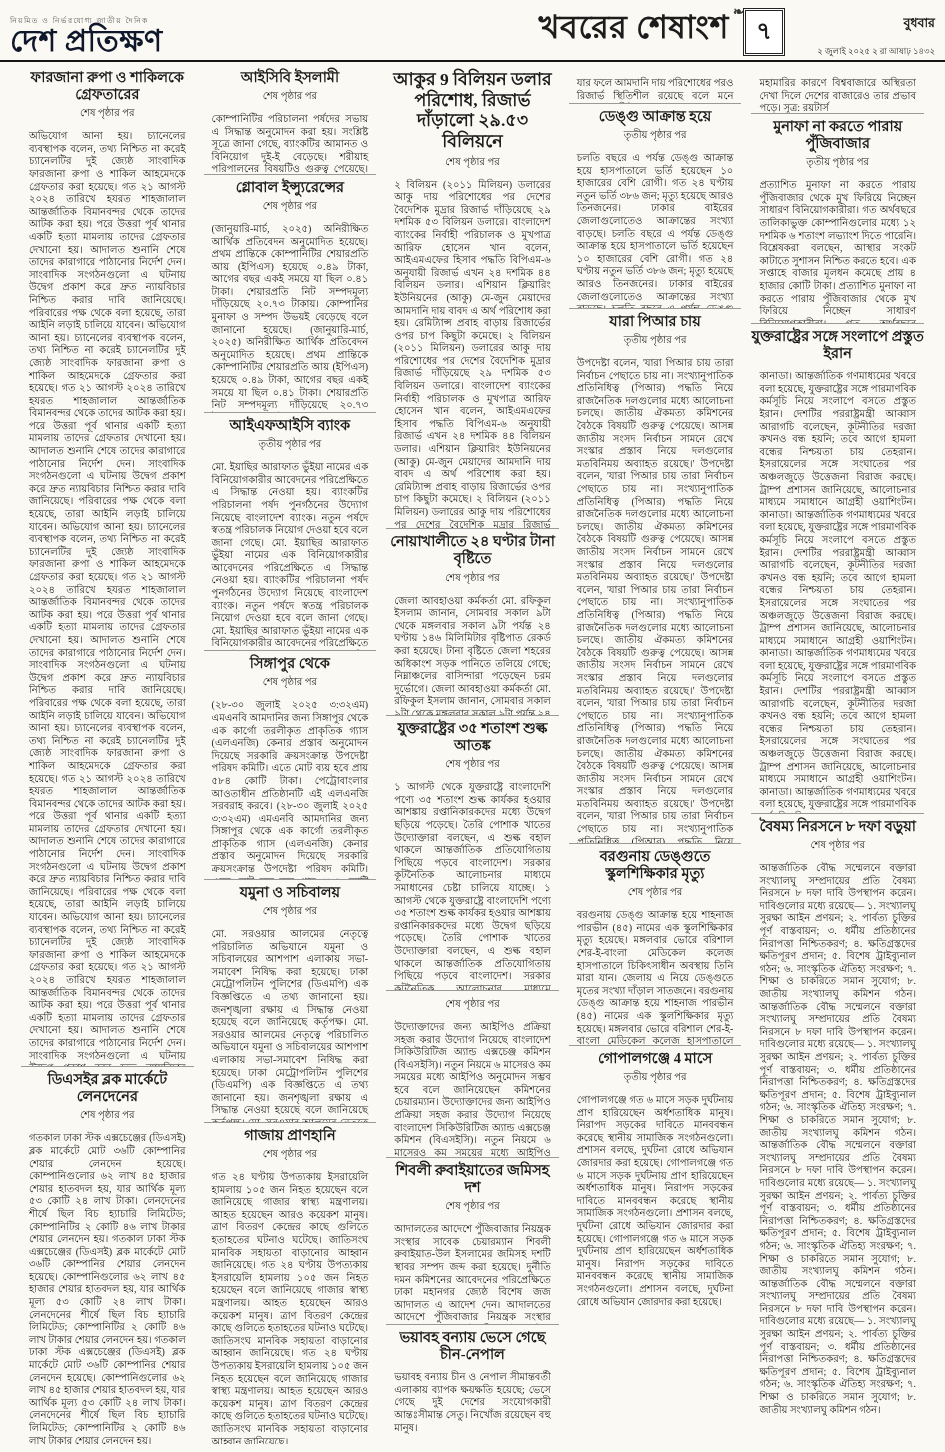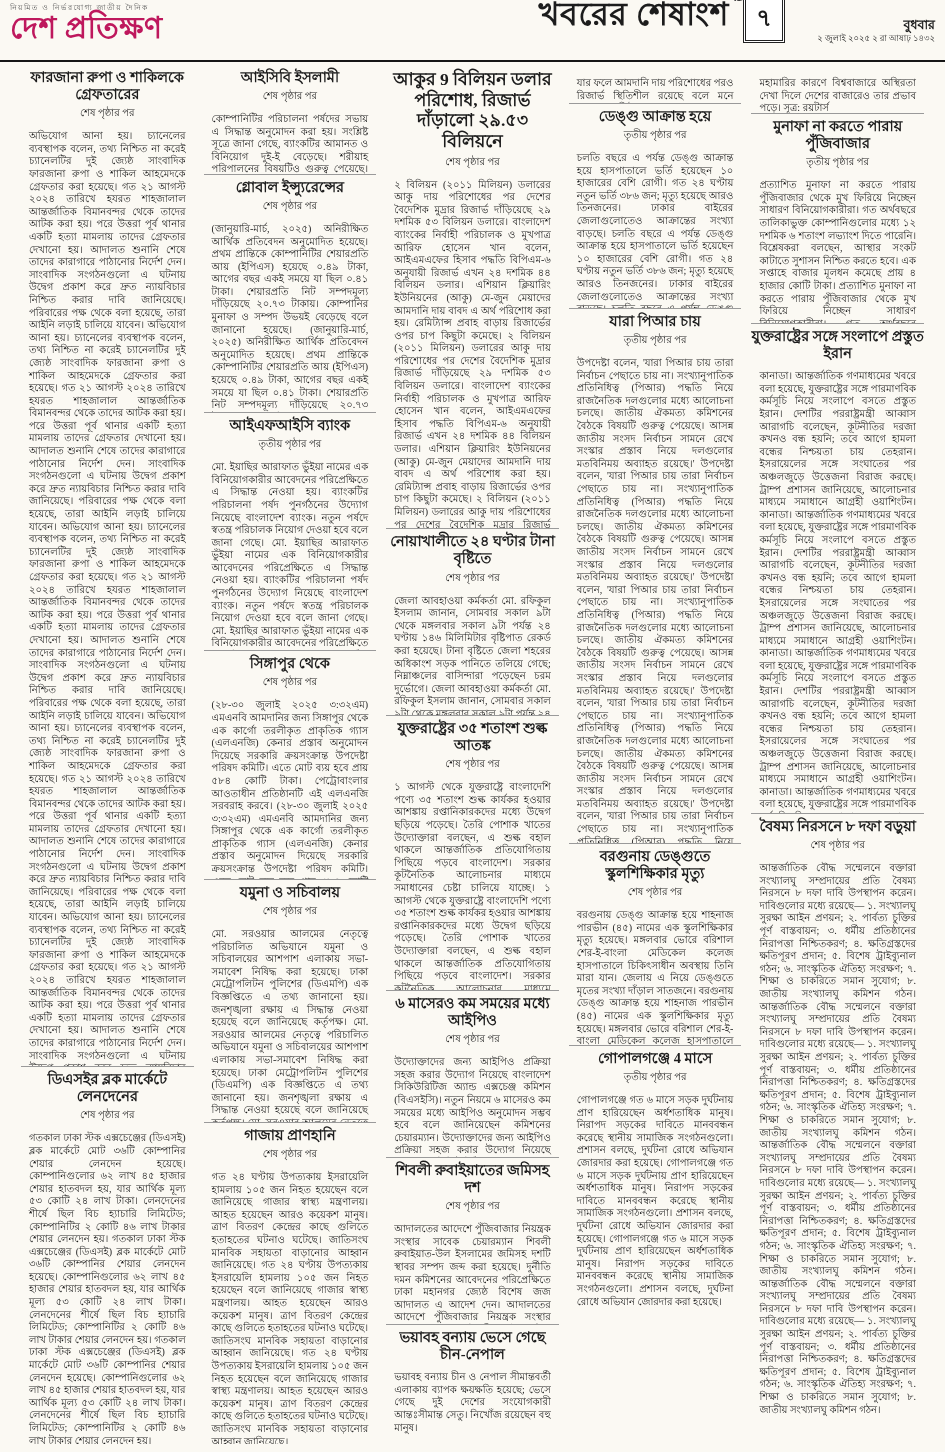--- a/index.html
+++ b/index.html
@@ -4,36 +4,36 @@
 <style>
   html,body{margin:0;padding:0;background:#777;}
   .page{
     width:945px;height:1452px;margin:0 auto;background:#fbf9f3;color:#1c1c1c;
     font-family:"Liberation Serif", serif;position:relative;overflow:hidden;
     box-sizing:border-box;
   }
   
   header.masthead{
     display:flex;align-items:flex-end;justify-content:space-between;
-    padding:8px 10px 17px;border-bottom:2px solid #161616;height:62px;box-sizing:border-box;
+    padding:8px 10px 4px;border-bottom:2px solid #161616;height:62px;box-sizing:border-box;
   }
   .logo-block{display:flex;flex-direction:column;line-height:1;}
   .tagline{font-size:7.5px;color:#555;letter-spacing:1.5px;margin-bottom:2px;}
-  .logo{font-size:30px;font-weight:bold;color:#be185d;letter-spacing:.5px;}
+  .logo{font-size:30px;font-weight:bold;color:#0f172a;letter-spacing:.5px;}
   .section-block{display:flex;align-items:flex-end;gap:14px;margin-left:auto;margin-right:30px;}
   .section-title{font-size:32px;font-weight:bold;letter-spacing:.5px;}
   .page-no-box{
     position:relative;border:3px double #222;width:36px;height:42px;
     display:flex;align-items:center;justify-content:center;
     font-size:24px;font-weight:bold;background:#fff;
   }
   .flourish{position:absolute;left:-13px;top:-7px;font-size:13px;color:#333;}
   .date-block{text-align:right;line-height:1.2;min-width:120px;}
   .day{font-size:12.5px;font-weight:bold;}
-  .date{font-size:8.5px;color:#222;}
+  .date{font-size:8.5px;color:#222;margin-top:15px;}
   
   main.columns{
     display:flex;gap:10px;padding:5px 21px 8px;box-sizing:border-box;
     height:1390px;
   }
   .col{flex:1 1 0;min-width:0;display:flex;flex-direction:column;}
   article{overflow:hidden;box-sizing:border-box;padding:2px 0 4px;}
   article:not(:first-child){border-top:1px solid #9a9a9a;padding-top:4px;}
   article.fill{flex:1 1 auto;}
   .hl{margin:0 0 2px;font-size:14.5px;line-height:1.18;font-weight:bold;text-align:center;}
@@ -122,21 +122,20 @@
         <h2 class="hl">নোয়াখালীতে ২৪ ঘণ্টার টানা বৃষ্টিতে</h2>
         <div class="dl">শেষ পৃষ্ঠার পর</div>
         <p class="bd">জেলা আবহাওয়া কর্মকর্তা মো. রফিকুল ইসলাম জানান, সোমবার সকাল ৯টা থেকে মঙ্গলবার সকাল ৯টা পর্যন্ত ২৪ ঘণ্টায় ১৪৬ মিলিমিটার বৃষ্টিপাত রেকর্ড করা হয়েছে। টানা বৃষ্টিতে জেলা শহরের অধিকাংশ সড়ক পানিতে তলিয়ে গেছে; নিম্নাঞ্চলের বাসিন্দারা পড়েছেন চরম দুর্ভোগে। জেলা আবহাওয়া কর্মকর্তা মো. রফিকুল ইসলাম জানান, সোমবার সকাল ৯টা থেকে মঙ্গলবার সকাল ৯টা পর্যন্ত ২৪ ঘণ্টায় ১৪৬ মিলিমিটার বৃষ্টিপাত রেকর্ড করা হয়েছে। টানা বৃষ্টিতে জেলা শহরের অধিকাংশ সড়ক পানিতে তলিয়ে গেছে; নিম্নাঞ্চলের বাসিন্দারা পড়েছেন চরম দুর্ভোগে।</p>
       </article>
       <article style="height:280px">
         <h2 class="hl">যুক্তরাষ্ট্রের ৩৫ শতাংশ শুল্ক আতঙ্ক</h2>
         <div class="dl">শেষ পৃষ্ঠার পর</div>
         <p class="bd">১ আগস্ট থেকে যুক্তরাষ্ট্রে বাংলাদেশি পণ্যে ৩৫ শতাংশ শুল্ক কার্যকর হওয়ার আশঙ্কায় রপ্তানিকারকদের মধ্যে উদ্বেগ ছড়িয়ে পড়েছে। তৈরি পোশাক খাতের উদ্যোক্তারা বলছেন, এ শুল্ক বহাল থাকলে আন্তর্জাতিক প্রতিযোগিতায় পিছিয়ে পড়বে বাংলাদেশ। সরকার কূটনৈতিক আলোচনার মাধ্যমে সমাধানের চেষ্টা চালিয়ে যাচ্ছে। ১ আগস্ট থেকে যুক্তরাষ্ট্রে বাংলাদেশি পণ্যে ৩৫ শতাংশ শুল্ক কার্যকর হওয়ার আশঙ্কায় রপ্তানিকারকদের মধ্যে উদ্বেগ ছড়িয়ে পড়েছে। তৈরি পোশাক খাতের উদ্যোক্তারা বলছেন, এ শুল্ক বহাল থাকলে আন্তর্জাতিক প্রতিযোগিতায় পিছিয়ে পড়বে বাংলাদেশ। সরকার কূটনৈতিক আলোচনার মাধ্যমে সমাধানের চেষ্টা চালিয়ে যাচ্ছে। ১ আগস্ট থেকে যুক্তরাষ্ট্রে বাংলাদেশি পণ্যে ৩৫ শতাংশ শুল্ক কার্যকর হওয়ার আশঙ্কায় রপ্তানিকারকদের মধ্যে উদ্বেগ ছড়িয়ে পড়েছে। তৈরি পোশাক খাতের উদ্যোক্তারা বলছেন, এ শুল্ক বহাল থাকলে আন্তর্জাতিক প্রতিযোগিতায় পিছিয়ে পড়বে বাংলাদেশ। সরকার কূটনৈতিক আলোচনার মাধ্যমে সমাধানের চেষ্টা চালিয়ে যাচ্ছে।</p>
       </article>
       <article style="height:170px">
-        <h2 class="hl">৬ মাসেরও কম সময়ের মধ্যে আইপিও</h2>
         <div class="dl">শেষ পৃষ্ঠার পর</div>
         <p class="bd">উদ্যোক্তাদের জন্য আইপিও প্রক্রিয়া সহজ করার উদ্যোগ নিয়েছে বাংলাদেশ সিকিউরিটিজ অ্যান্ড এক্সচেঞ্জ কমিশন (বিএসইসি)। নতুন নিয়মে ৬ মাসেরও কম সময়ের মধ্যে আইপিও অনুমোদন সম্ভব হবে বলে জানিয়েছেন কমিশনের চেয়ারম্যান। উদ্যোক্তাদের জন্য আইপিও প্রক্রিয়া সহজ করার উদ্যোগ নিয়েছে বাংলাদেশ সিকিউরিটিজ অ্যান্ড এক্সচেঞ্জ কমিশন (বিএসইসি)। নতুন নিয়মে ৬ মাসেরও কম সময়ের মধ্যে আইপিও অনুমোদন সম্ভব হবে বলে জানিয়েছেন কমিশনের চেয়ারম্যান।</p>
       </article>
       <article style="height:170px">
         <h2 class="hl">শিবলী রুবাইয়াতের জমিসহ দশ</h2>
         <div class="dl">শেষ পৃষ্ঠার পর</div>
         <p class="bd">আদালতের আদেশে পুঁজিবাজার নিয়ন্ত্রক সংস্থার সাবেক চেয়ারম্যান শিবলী রুবাইয়াত-উল ইসলামের জমিসহ দশটি স্থাবর সম্পদ জব্দ করা হয়েছে। দুর্নীতি দমন কমিশনের আবেদনের পরিপ্রেক্ষিতে ঢাকা মহানগর জ্যেষ্ঠ বিশেষ জজ আদালত এ আদেশ দেন। আদালতের আদেশে পুঁজিবাজার নিয়ন্ত্রক সংস্থার সাবেক চেয়ারম্যান শিবলী রুবাইয়াত-উল ইসলামের জমিসহ দশটি স্থাবর সম্পদ জব্দ করা হয়েছে। দুর্নীতি দমন কমিশনের আবেদনের পরিপ্রেক্ষিতে ঢাকা মহানগর জ্যেষ্ঠ বিশেষ জজ আদালত এ আদেশ দেন।</p>
       </article>
       <article class="fill">
         <h2 class="hl">ভয়াবহ বন্যায় ভেসে গেছে চীন-নেপাল</h2>

